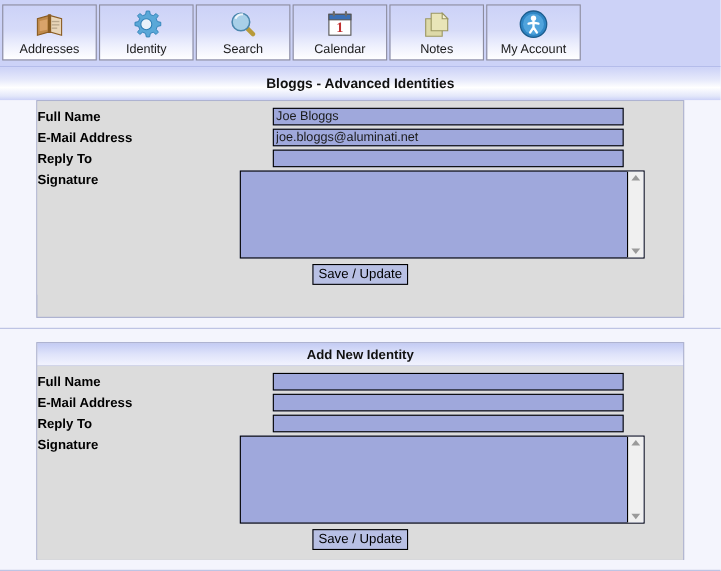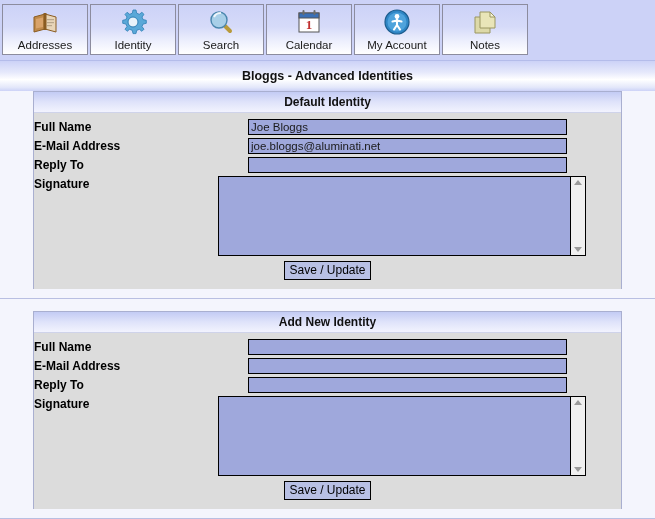--- a/index.html
+++ b/index.html
@@ -258,48 +258,47 @@
           <rect x="6.5" y="2" width="2" height="5" rx="1" fill="#6b6b6b"></rect>
           <rect x="17.5" y="2" width="2" height="5" rx="1" fill="#6b6b6b"></rect>
           <text x="13" y="21" font-family="Liberation Serif, serif" font-size="13" font-weight="bold" fill="#c03030" text-anchor="middle">1</text>
         </svg>
       </span>
       <span class="tb-label">Calendar</span>
     </div>
 
     <div class="tb-btn">
       <span class="tb-icon">
+        <svg width="26" height="28" viewBox="0 0 26 28">
+          <path d="M3 9 L13 9 L18 14 L18 25 L3 25 Z" fill="#ddd9a8" stroke="#9a9660" stroke-width="1"></path>
+          <path d="M8 4 L18 4 L23 9 L23 20 L8 20 Z" fill="#e9e5b8" stroke="#9a9660" stroke-width="1"></path>
+          <path d="M18 4 L18 9 L23 9 Z" fill="#f6f3d8" stroke="#9a9660" stroke-width="1"></path>
+        </svg>
+      </span>
+      <span class="tb-label">Notes</span>
+    </div>
+
+    <div class="tb-btn">
+      <span class="tb-icon">
         <svg width="28" height="28" viewBox="0 0 28 28">
           <circle cx="14" cy="14" r="12" fill="#2f86c5" stroke="#1d5d8e" stroke-width="1.2"></circle>
           <circle cx="14" cy="14" r="9.5" fill="#4fa3dc"></circle>
           <circle cx="14" cy="8.5" r="2.4" fill="#ffffff"></circle>
           <path d="M14 11 L14 17 M14 12.5 L9.5 13.5 M14 12.5 L18.5 13.5 M14 17 L11 21.5 M14 17 L17 21.5" stroke="#ffffff" stroke-width="2.1" fill="none" stroke-linecap="round"></path>
         </svg>
       </span>
       <span class="tb-label">My Account</span>
     </div>
 
-    <div class="tb-btn">
-      <span class="tb-icon">
-        <svg width="26" height="28" viewBox="0 0 26 28">
-          <path d="M3 9 L13 9 L18 14 L18 25 L3 25 Z" fill="#ddd9a8" stroke="#9a9660" stroke-width="1"></path>
-          <path d="M8 4 L18 4 L23 9 L23 20 L8 20 Z" fill="#e9e5b8" stroke="#9a9660" stroke-width="1"></path>
-          <path d="M18 4 L18 9 L23 9 Z" fill="#f6f3d8" stroke="#9a9660" stroke-width="1"></path>
-        </svg>
-      </span>
-      <span class="tb-label">Notes</span>
-    </div>
-
   </div>
 </div>
 
 <div id="page-title">Bloggs - Advanced Identities</div>
 
 <div class="panel" id="panel-default">
-  <div class="panel-head">Default Identity</div>
   <div class="panel-body">
 
     <div class="row">
       <div class="lbl">Full Name</div>
       <input class="fld" type="text" value="Joe Bloggs" style="">
     </div>
 
     <div class="row">
       <div class="lbl">E-Mail Address</div>
       <input class="fld" type="text" value="joe.bloggs@aluminati.net" style="">

